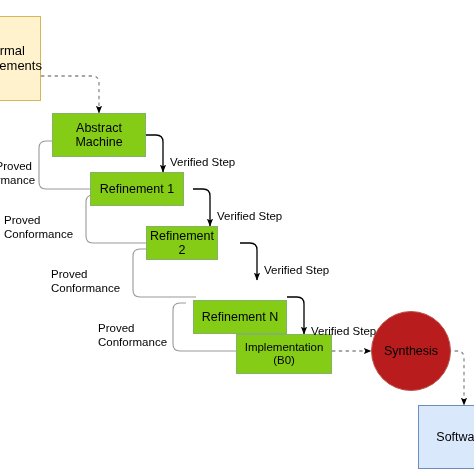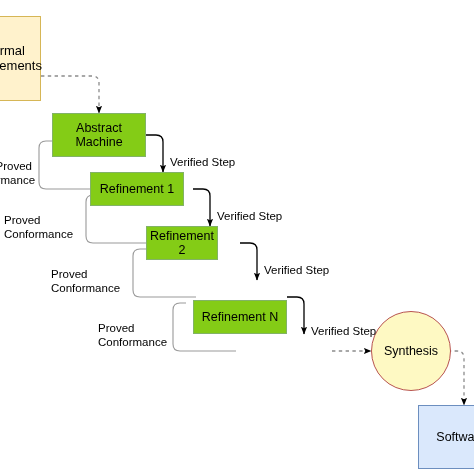--- a/index.html
+++ b/index.html
@@ -44,21 +44,21 @@
   }
   .node-yellow {
     background: #fff2cc;
     border-color: #d6b656;
   }
   .node-blue {
     background: #dae8fc;
     border-color: #6c8ebf;
   }
   .node-circle {
-    background: #fef9c3;
+    background: #b91c1c;
     border: 1px solid #b85450;
     border-radius: 50%;
   }
   .edge-label {
     position: absolute;
     font-family: "Liberation Sans", sans-serif;
     color: #000000;
     line-height: 1.2;
     white-space: pre-line;
     z-index: 4;
@@ -118,20 +118,24 @@
   </div>
 
   <div class="node node-box node-green" style="left:146px; top:226px; width:72px; height:34px; font-size:12.5px;">
     <span style="white-space:pre-line;">Refinement 2</span>
   </div>
 
   <div class="node node-box node-green" style="left:193px; top:280px; width:94px; height:34px; font-size:12.5px;margin-top:20px;">
     <span style="white-space:pre-line;">Refinement N</span>
   </div>
 
+  <div class="node node-box node-green" style="left:236px; top:334px; width:96px; height:40px; font-size:11.5px;">
+    <span style="white-space:pre-line;">Implementation
+(B0)</span>
+  </div>
 
   <div class="node node-circle" style="left:371px; top:311px; width:80px; height:80px; font-size:12.5px;">
     <span style="white-space:pre-line;">Synthesis</span>
   </div>
 
   <div class="node node-box node-blue" style="left:418px; top:405px; width:86px; height:64px; font-size:12.5px;">
     <span style="white-space:pre-line;">Software</span>
   </div>
 
   <div class="edge-label" style="left:170px; top:142px; font-size:11.5px;">

